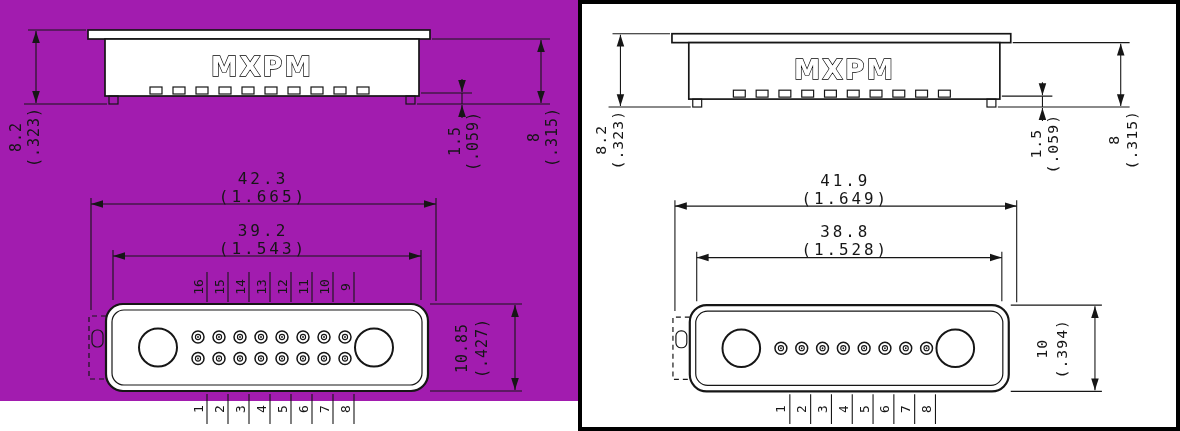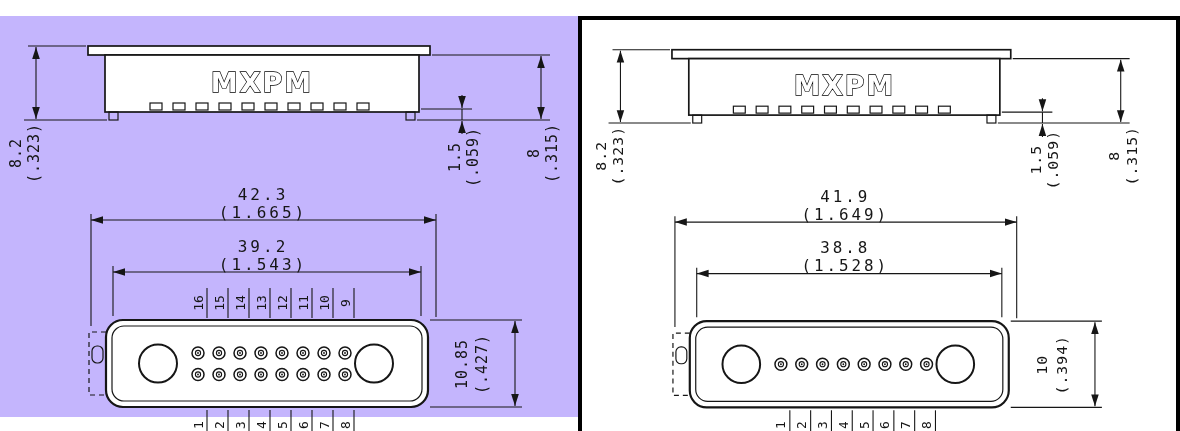--- a/index.html
+++ b/index.html
@@ -1,17 +1,17 @@
 <!DOCTYPE html>
 <html><head>
 <meta charset="utf-8">
 <style>
   html,body { margin:0; padding:0; background:#ffffff; }
   body { width:1180px; height:431px; font-family:"DejaVu Sans",sans-serif; }
-  .wrap { display:flex; width:1180px; height:401px; background:#c4b5fd;margin-top:16px; }
+  .wrap { display:flex; width:1180px; height:401px; background:#a21caf; }
   .sheet-left { width:578px; height:431px; }
   .sheet-right { width:602px; height:431px; box-sizing:border-box; border:4px solid #000; background:#fff; }
   svg { display:block; }
   .t { font-family:"DejaVu Sans Mono","Liberation Mono",monospace; fill:#161616;
        text-anchor:middle; dominant-baseline:central; }
   .dimh { font-size:16px; letter-spacing:3px; }
   .dimv { font-size:15px; letter-spacing:1px; }
   .pint { font-size:13px; }
   .brand { font-family:"DejaVu Sans",sans-serif; font-weight:bold; font-size:27px;
            letter-spacing:2px; fill:#ffffff; stroke:#000000; stroke-width:1.3px;

